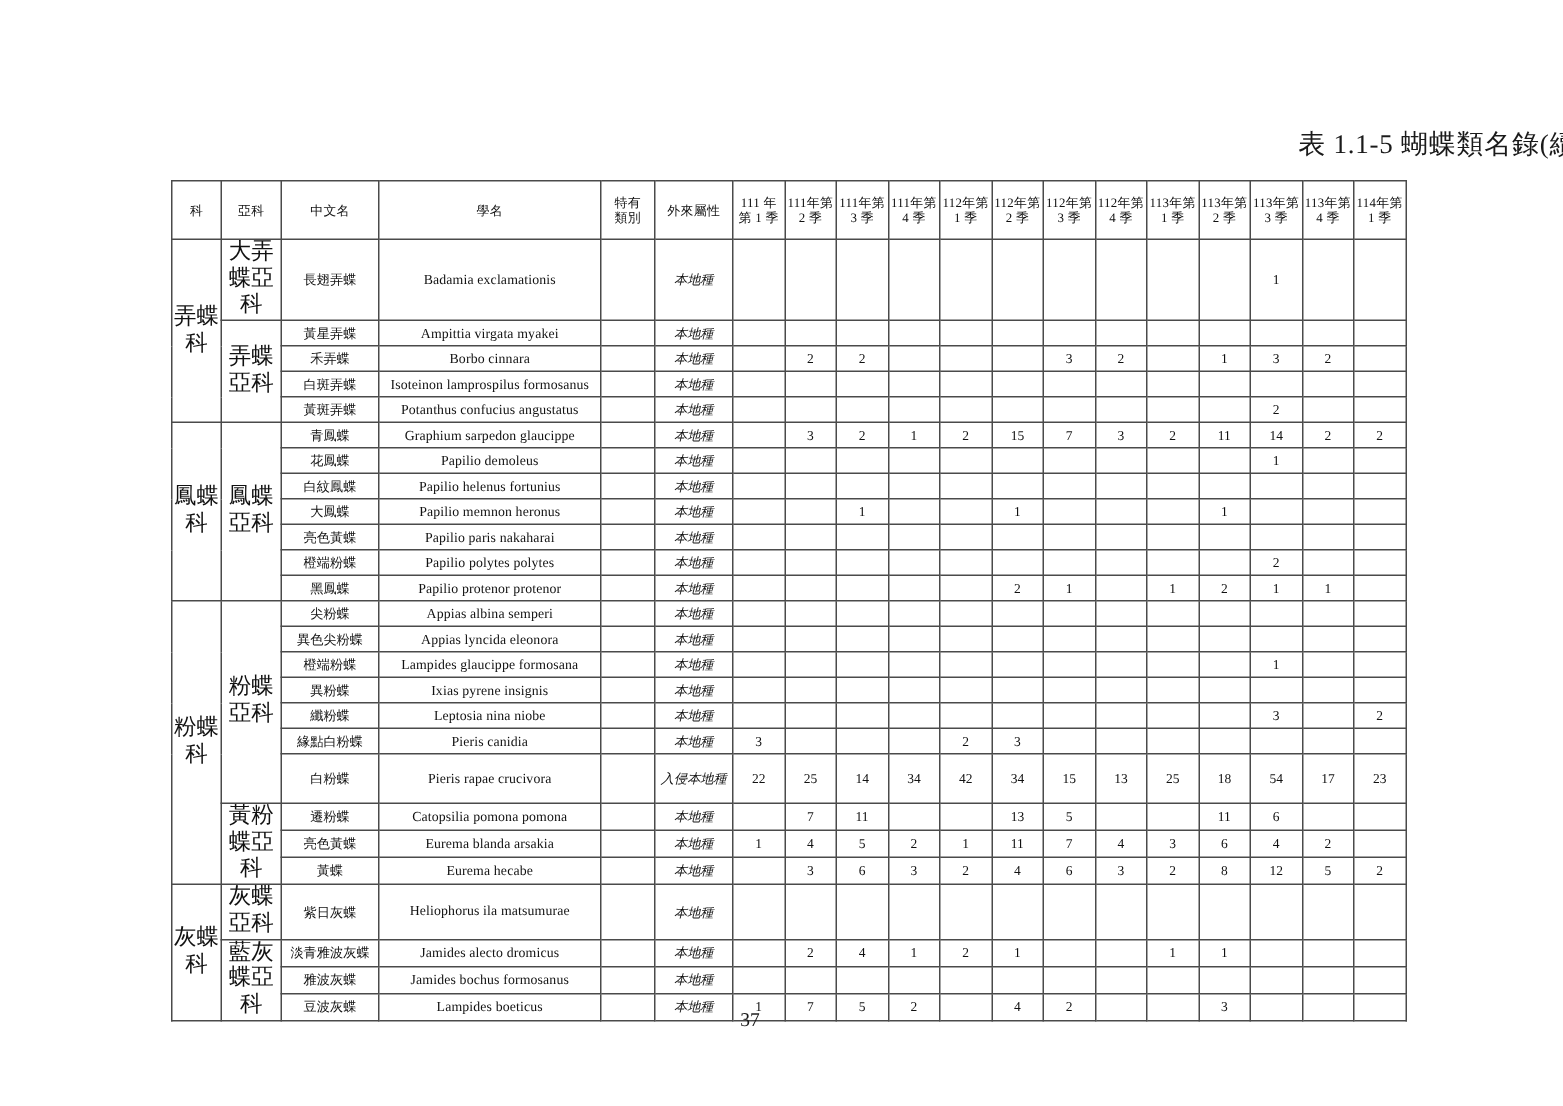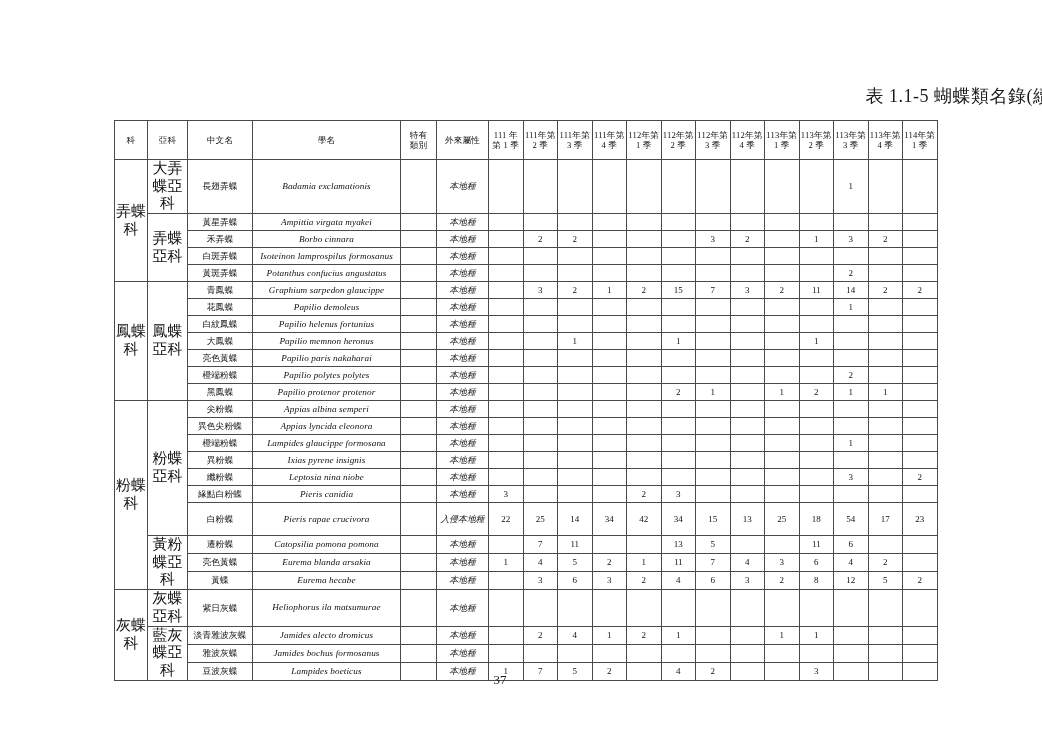--- a/index.html
+++ b/index.html
@@ -75,21 +75,20 @@
     vertical-align: top;
     padding-top: 3px;
   }
   td.c-cname {
     font-size: 8.8px;
     text-align: left;
     padding-left: 4px;
   }
   td.c-sciname {
     font-size: 9.2px;
-    font-style: italic;
     text-align: left;
     padding-left: 5px;
     letter-spacing: 0.1px;
   }
   td.c-endemic { }
   td.c-alien {
     font-size: 8.8px;
     line-height: 1.3;
     font-style: italic;
   }

